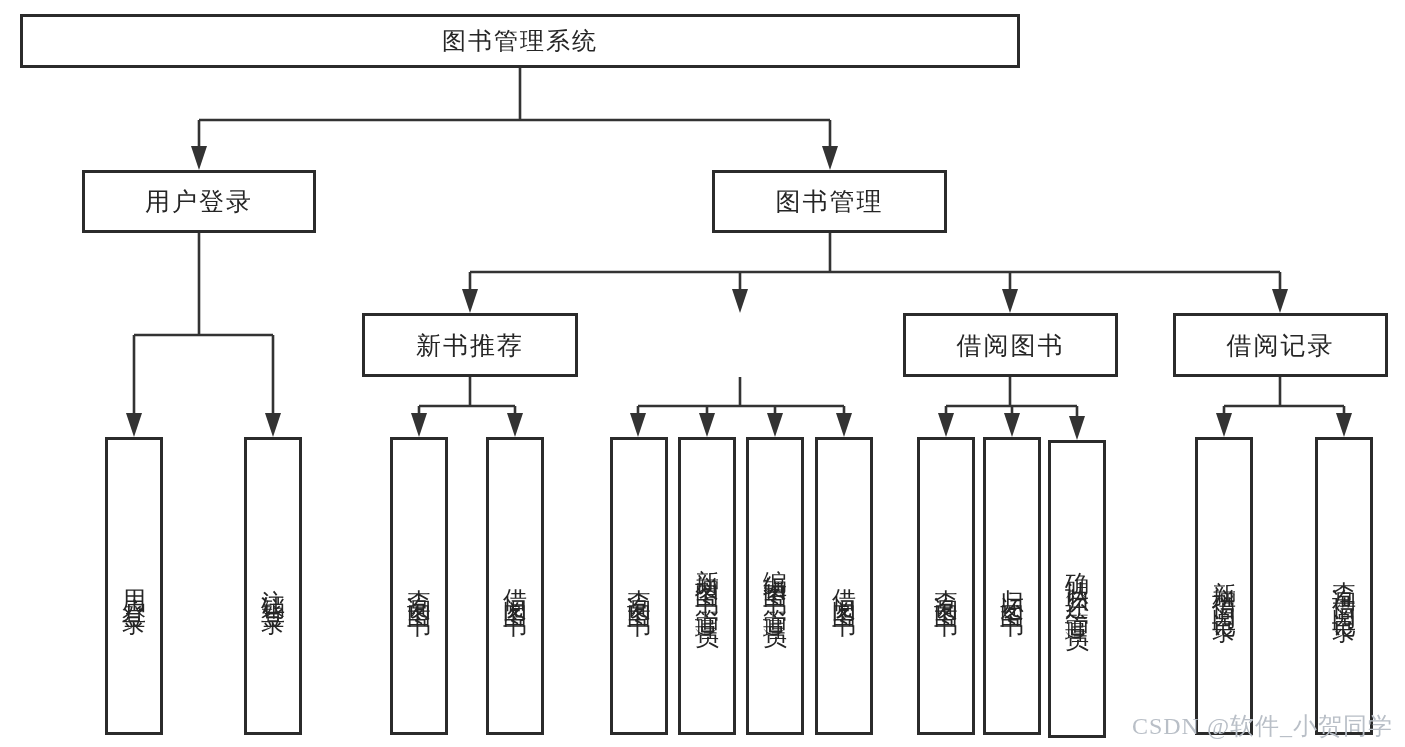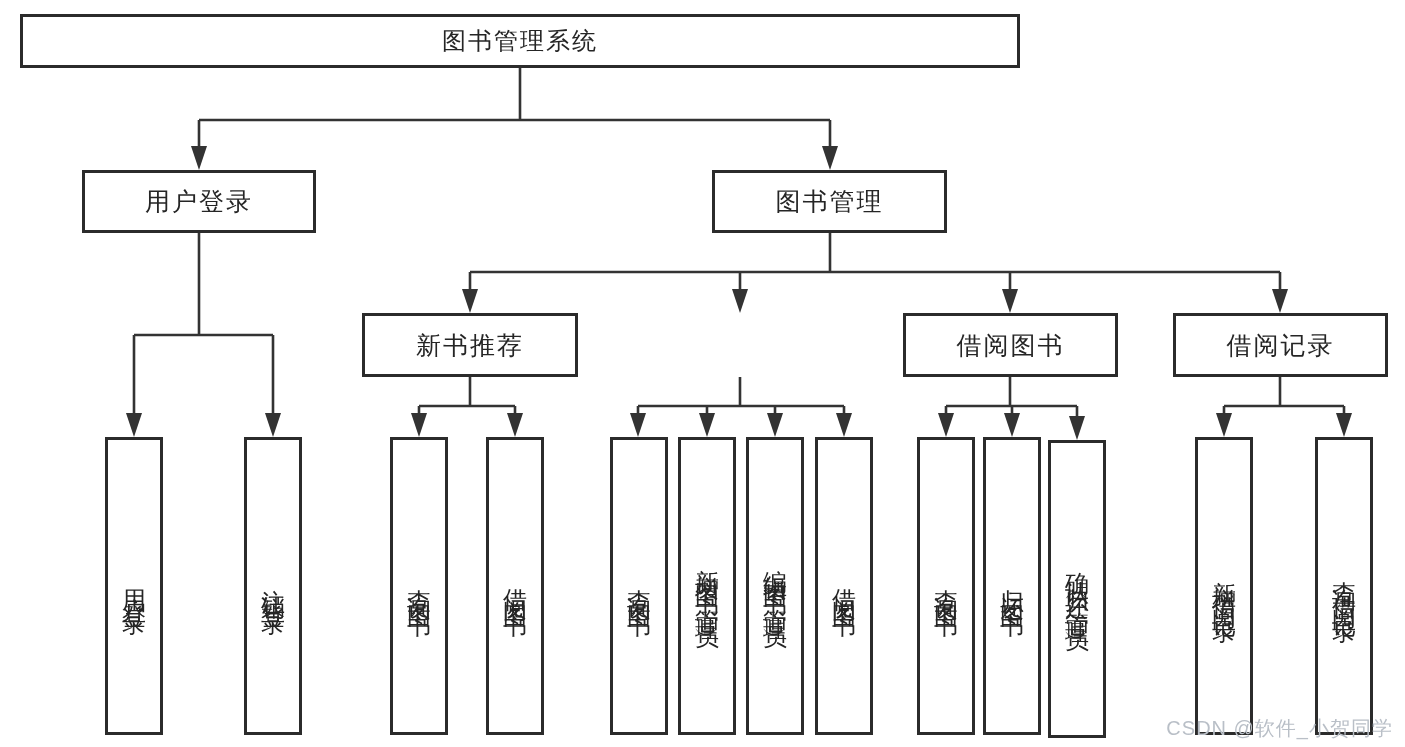--- a/index.html
+++ b/index.html
@@ -43,24 +43,25 @@
     writing-mode:vertical-rl;
     text-orientation:mixed;
     font-size:24px;
     letter-spacing:8px;
     line-height:1;
     color:var(--text-color);
   }
   .watermark{
     position:absolute;
     right:12px;bottom:5px;
-    font-size:20px;
+    font-size:24px;
     color:var(--watermark-color);
     letter-spacing:1px;
     white-space:nowrap;
+    font-family:Liberation Serif, serif;
   }
 </style>
 </head>
 <body>
 
 <div class="stage">
 
   <svg class="connectors" viewBox="0 0 1405 747" aria-hidden="true">
 
     <g>

